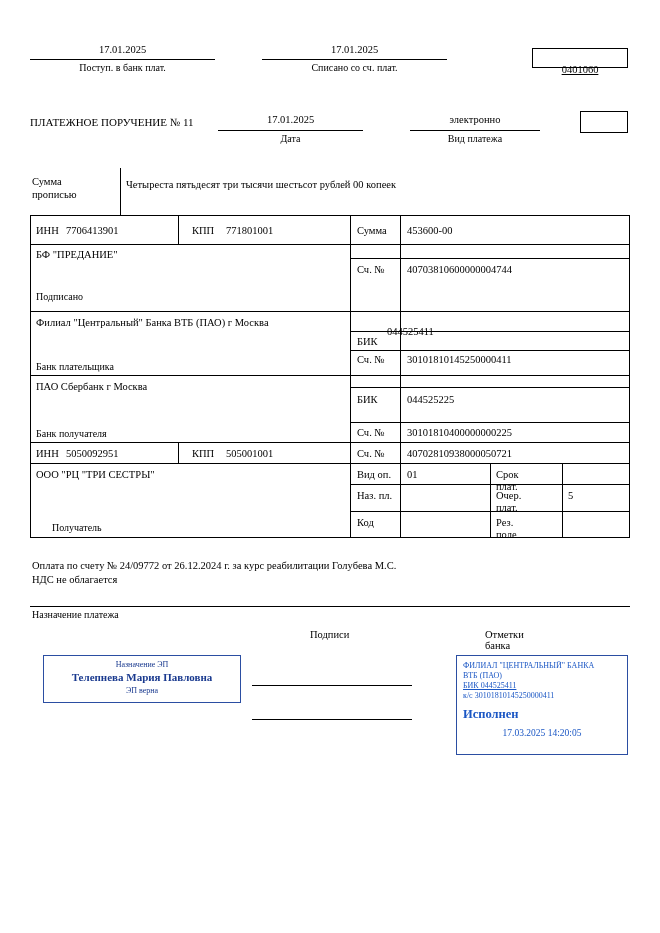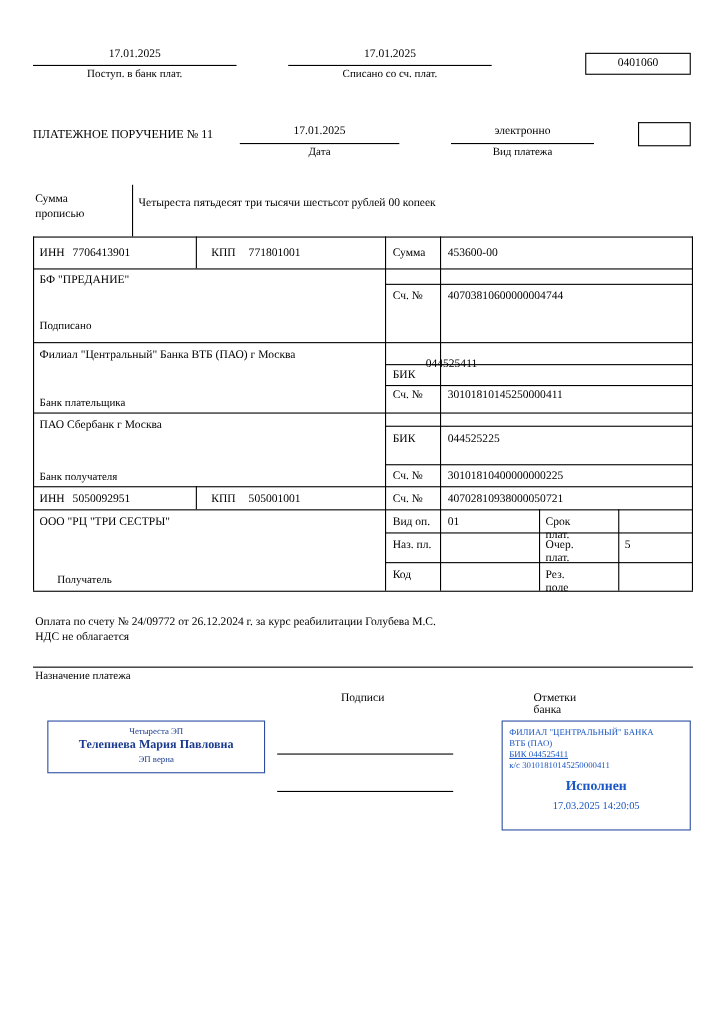--- a/index.html
+++ b/index.html
@@ -31,21 +31,22 @@
   }
   .caption {
     font-size: 10px;
     text-align: center;
   }
   .code-box {
     border: 1px solid #000;
     box-sizing: border-box;
     text-align: center;
     font-size: 10.5px;
-    padding-top: 3px;
+    padding-top: 15px;
+    text-decoration: underline;
   }
 
   
   .stamp-left {
     border: 1px solid #2b4ea2;
     box-sizing: border-box;
     color: #1a3a8f;
     text-align: center;
   }
   .stamp-right {
@@ -183,30 +184,30 @@
 
   <div class="abs t" style="left:32px; top:560px; width:590px;">Оплата по счету № 24/09772 от 26.12.2024 г. за курс реабилитации Голубева М.С.</div>
   <div class="abs t" style="left:32px; top:574px; width:590px;">НДС не облагается</div>
   <div class="abs" style="left:30px; top:606px; width:600px; height:1px; background:#000;"></div>
   <div class="abs" style="left:32px; top:609px; font-size:10px;">Назначение платежа</div>
 
   <div class="abs" style="left:310px; top:629px; font-size:10.5px;">Подписи</div>
   <div class="abs" style="left:485px; top:629px; font-size:10.5px;">Отметки банка</div>
 
   <div class="abs stamp-left" style="left:43px; top:655px; width:198px; height:48px;">
-    <div style="font-size:8px; margin-top:4px;">Четыреста ЭП</div>
+    <div style="font-size:8px; margin-top:4px;">Назначение ЭП</div>
     <div class="bold" style="font-size:11px; margin-top:2px;">Телепнева Мария Павловна</div>
     <div style="font-size:8px; margin-top:3px;">ЭП верна</div>
   </div>
 
   <div class="abs sig-line" style="left:252px; top:684px; width:160px; height:1px;"></div>
   <div class="abs sig-line" style="left:252px; top:718px; width:160px; height:1px;"></div>
 
   <div class="abs stamp-right" style="left:456px; top:655px; width:172px; height:100px; padding:5px 6px; box-sizing:border-box;">
     <div style="font-size:8px; line-height:1.25;">ФИЛИАЛ "ЦЕНТРАЛЬНЫЙ" БАНКА</div>
     <div style="font-size:8px; line-height:1.25;">ВТБ (ПАО)</div>
     <div style="font-size:8px; line-height:1.25;text-decoration:underline;">БИК 044525411</div>
     <div style="font-size:8px; line-height:1.25;">к/с 30101810145250000411</div>
-    <div class="bold" style="font-size:12.5px; text-align:center; margin-top:6px;">Исполнен</div>
+    <div class="bold" style="font-size:12.5px; text-align:left; margin-top:6px;">Исполнен</div>
     <div style="font-size:9.5px; text-align:center; margin-top:6px;">17.03.2025 14:20:05</div>
   </div>
 
 </div>
 
 </body></html>

